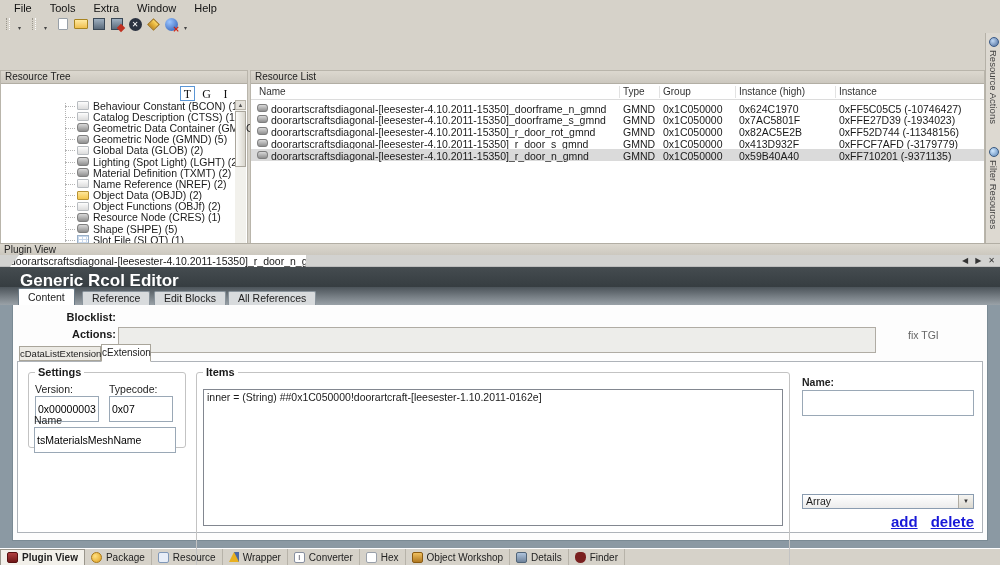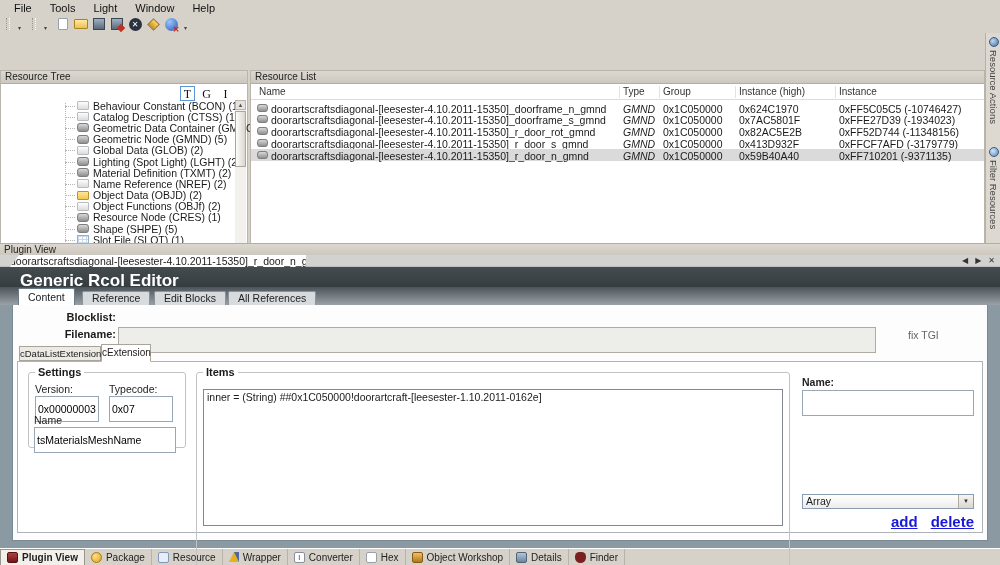--- a/index.html
+++ b/index.html
@@ -52,21 +52,21 @@
 
   
   #list-panel { left:250px; top:33px; width:735px; height:210px; }
   #colhead { position:absolute; left:0; top:13px; width:733px; height:16px; background:#fff; border-bottom:1px solid #dcdcdc; font-size:10px; color:#333; }
   #colhead span { position:absolute; top:2px; }
   .colsep { position:absolute; top:2px; height:12px; border-left:1px solid #e2e2e2; }
   .lrow { position:absolute; left:0; width:733px; height:11.8px; font-size:10.5px; white-space:nowrap; }
   .lrow span { position:absolute; top:0.5px; }
   .lrow .ti { position:absolute; left:6px; top:1.5px; width:11px; height:8px; }
   .lrow.sel { background:#dadada; }
-  .c-name { left:20px; } .c-type { left:372px;font-style:italic; } .c-group { left:412px; } .c-ih { left:488px; } .c-inst { left:588px; }
+  .c-name { left:20px; } .c-type { left:372px; } .c-group { left:412px; } .c-ih { left:488px; } .c-inst { left:588px; }
   .hscroll { position:absolute; left:0; bottom:2px; height:12px; width:733px; background:#f2f1ec; }
   .hscroll .arr { position:absolute; top:0; width:12px; height:12px; background:#e6e3dc; border:1px solid #b8b4aa; font-size:6px; color:#555; text-align:center; line-height:11px; }
   .hscroll .arr.lt { left:0; } .hscroll .arr.rt { right:0; }
   .hscroll .thumb { position:absolute; left:13px; top:0; width:672px; height:12px; background:linear-gradient(#fdfdfb,#d9d6cd); border:1px solid #aaa69c; }
   .hscroll .thumb::after { content:""; position:absolute; left:50%; top:3px; width:6px; height:6px; border-left:1px dotted #999; border-right:1px dotted #999; }
 
   
   #side-strip { position:absolute; left:985px; top:33px; width:15px; height:210px; background:#ddd9d1; border-left:1px solid #b5b1a7; }
   .side-tab { position:absolute; left:0; width:15px; display:flex; flex-direction:column; align-items:center; gap:3px; padding-top:2px; }
   .side-tab .vtxt { writing-mode:vertical-rl; font-size:9.5px; color:#444; }
@@ -122,21 +122,21 @@
   .bi-workshop { background:linear-gradient(#f0c060,#b07820); border:1px solid #8a5a10; }
   .bi-details { background:linear-gradient(#b0c4dc,#70849c); border:1px solid #506478; }
   .bi-finder { background:#7a2020; border-radius:40% 40% 50% 50%; }
 </style>
 </head>
 <body>
 
 <div id="menubar">
   <span class="mi">File</span>
   <span class="mi">Tools</span>
-  <span class="mi">Light</span>
+  <span class="mi">Extra</span>
   <span class="mi">Window</span>
   <span class="mi">Help</span>
 </div>
 
 <div id="toolbar">
   <span class="grip"></span>
   <span class="ddbtn">▾</span>
   <span class="grip"></span>
   <span class="ddbtn">▾</span>
   <span class="tbtn">
@@ -329,21 +329,21 @@
 <div id="editor-tabs">
   <span class="etab active" style="left:18px">Content</span>
   <span class="etab" style="left:82px">Reference</span>
   <span class="etab" style="left:154px">Edit Blocks</span>
   <span class="etab" style="left:228px">All References</span>
 </div>
 
 <div id="content-wrap">
   <div id="content">
     <span class="blbl" style="top:6px">Blocklist:</span>
-    <span class="blbl" style="top:23px">Filename:</span>
+    <span class="blbl" style="top:23px">Actions:</span>
     <input id="filename-tb" class="tb" style="left: 105px; top: 22px; width: 758px; height: 13px;" value="">
     <span id="fixtgi">fix TGI</span>
 
     <span class="subtab" style="left:6px;width:82px">cDataListExtension</span>
     <span class="subtab active" style="left:88px;width:50px">cExtension</span>
 
     <div id="big-box">
 
       <div class="gb" style="left:10px;top:10px;width:158px;height:76px">
         <span class="gbt">Settings</span>

